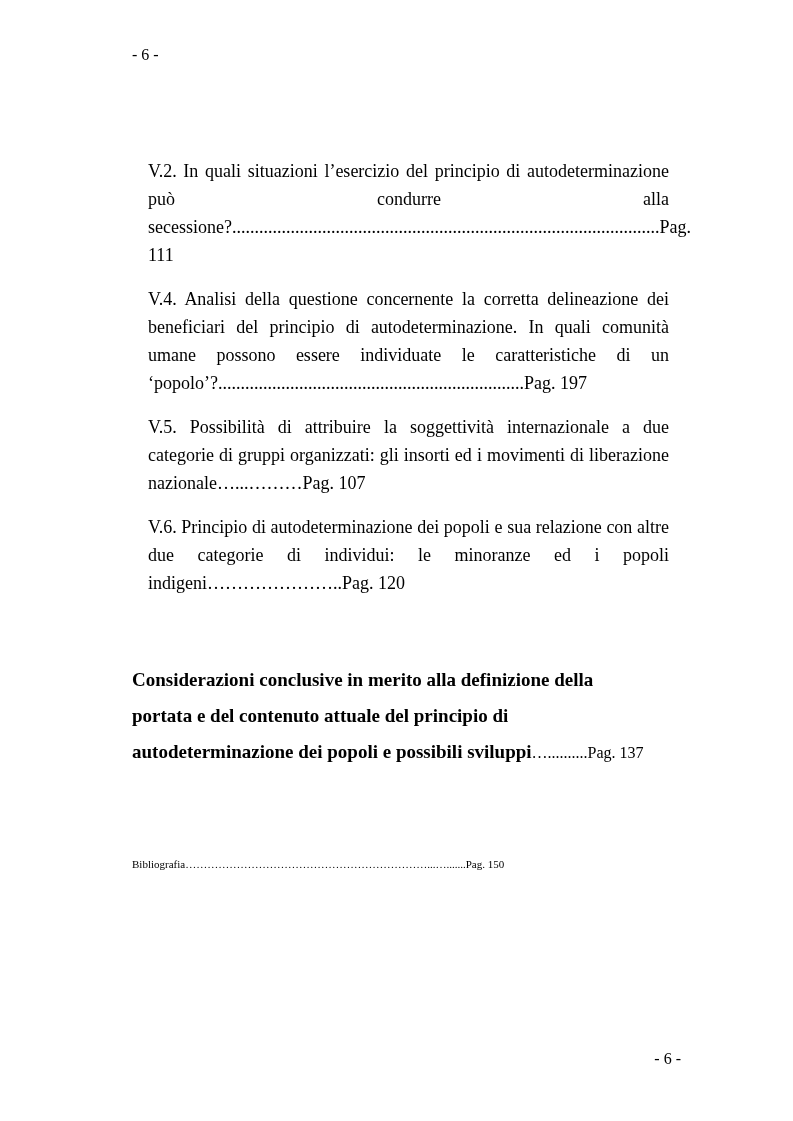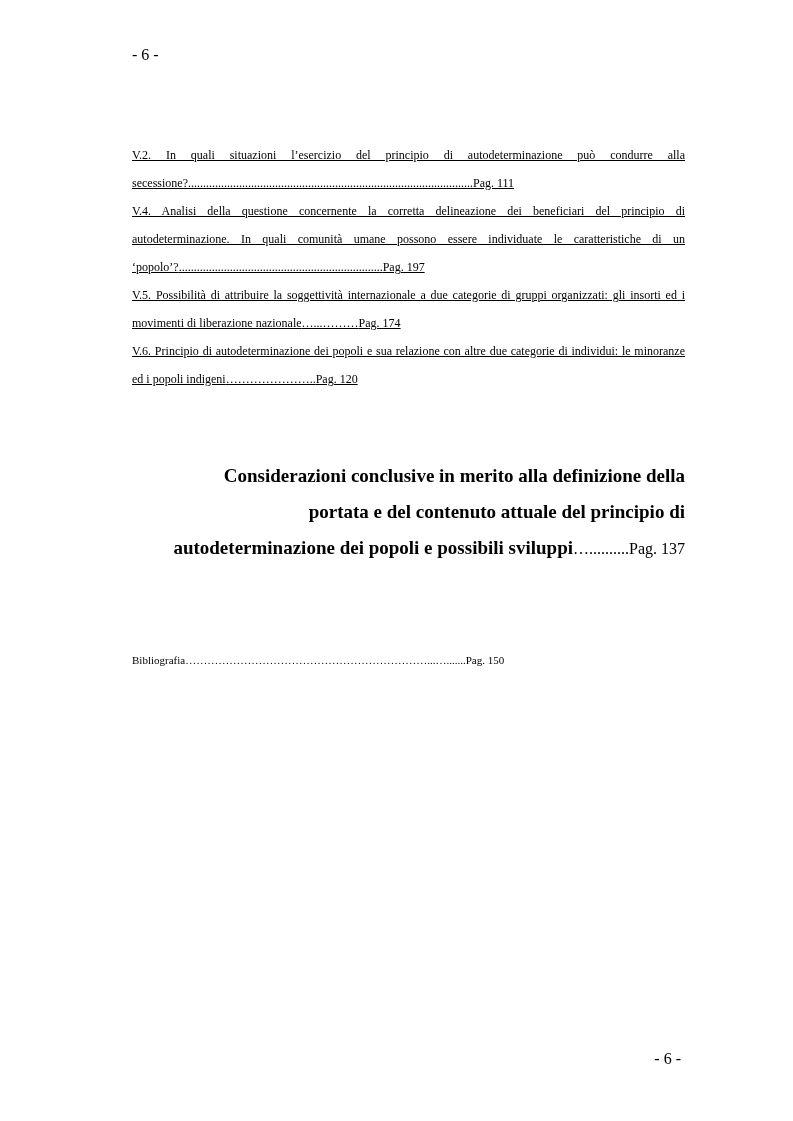--- a/index.html
+++ b/index.html
@@ -19,32 +19,31 @@
     font-size: 16px;
     line-height: 20px;
   }
   .content {
     position: absolute;
     left: 132px;
     top: 141px;
     width: 553px;
   }
   .toc-entry {
-    margin: 0;
-    font-size: 12px;
+    margin: 16px;
+    font-size: 18px;
     line-height: 28px;
     text-align: justify;
-    text-decoration: underline;
   }
   .conclusions {
     margin: 65px 0 0 0;
     font-size: 19px;
     line-height: 36px;
     font-weight: bold;
-    text-align: right;
+    text-align: left;
   }
   .conclusions .title { white-space: pre-line; }
   .conclusions .leader,
   .conclusions .pag {
     font-weight: normal;
     font-size: 16px;
   }
   .bibliography {
     margin: 79px 0 0 0;
     font-size: 11px;
@@ -66,21 +65,21 @@
 
   <div class="header-pagenum">- 6 -</div>
 
   <div class="content">
 
     <p class="toc-entry"><span>V.2. In quali situazioni l’esercizio del principio di autodeterminazione può condurre alla secessione?</span><span>...............................................................................................</span><span>Pag. 111</span></p>
 
 
     <p class="toc-entry"><span>V.4. Analisi della questione concernente la corretta delineazione dei beneficiari del principio di autodeterminazione. In quali comunità umane possono essere individuate le caratteristiche di un ‘popolo’?</span><span>....................................................................</span><span>Pag. 197</span></p>
 
-    <p class="toc-entry"><span>V.5. Possibilità di attribuire la soggettività internazionale a due categorie di gruppi organizzati: gli insorti ed i movimenti di liberazione nazionale</span><span>…...………</span><span>Pag. 174</span></p>
+    <p class="toc-entry"><span>V.5. Possibilità di attribuire la soggettività internazionale a due categorie di gruppi organizzati: gli insorti ed i movimenti di liberazione nazionale</span><span>…...………</span><span>Pag. 107</span></p>
 
     <p class="toc-entry"><span>V.6. Principio di autodeterminazione dei popoli e sua relazione con altre due categorie di individui: le minoranze ed i popoli indigeni</span><span>…………………..</span><span>Pag. 120</span></p>
 
     <p class="conclusions"><span class="title">Considerazioni conclusive in merito alla definizione della
 portata e del contenuto attuale del principio di
 autodeterminazione dei popoli e possibili sviluppi</span><span class="leader">…..........</span><span class="pag">Pag. 137</span></p>
 
     <p class="bibliography"><span>Bibliografia</span><span>…………………………………………………………...….......</span><span>Pag. 150</span></p>
 
   </div>

